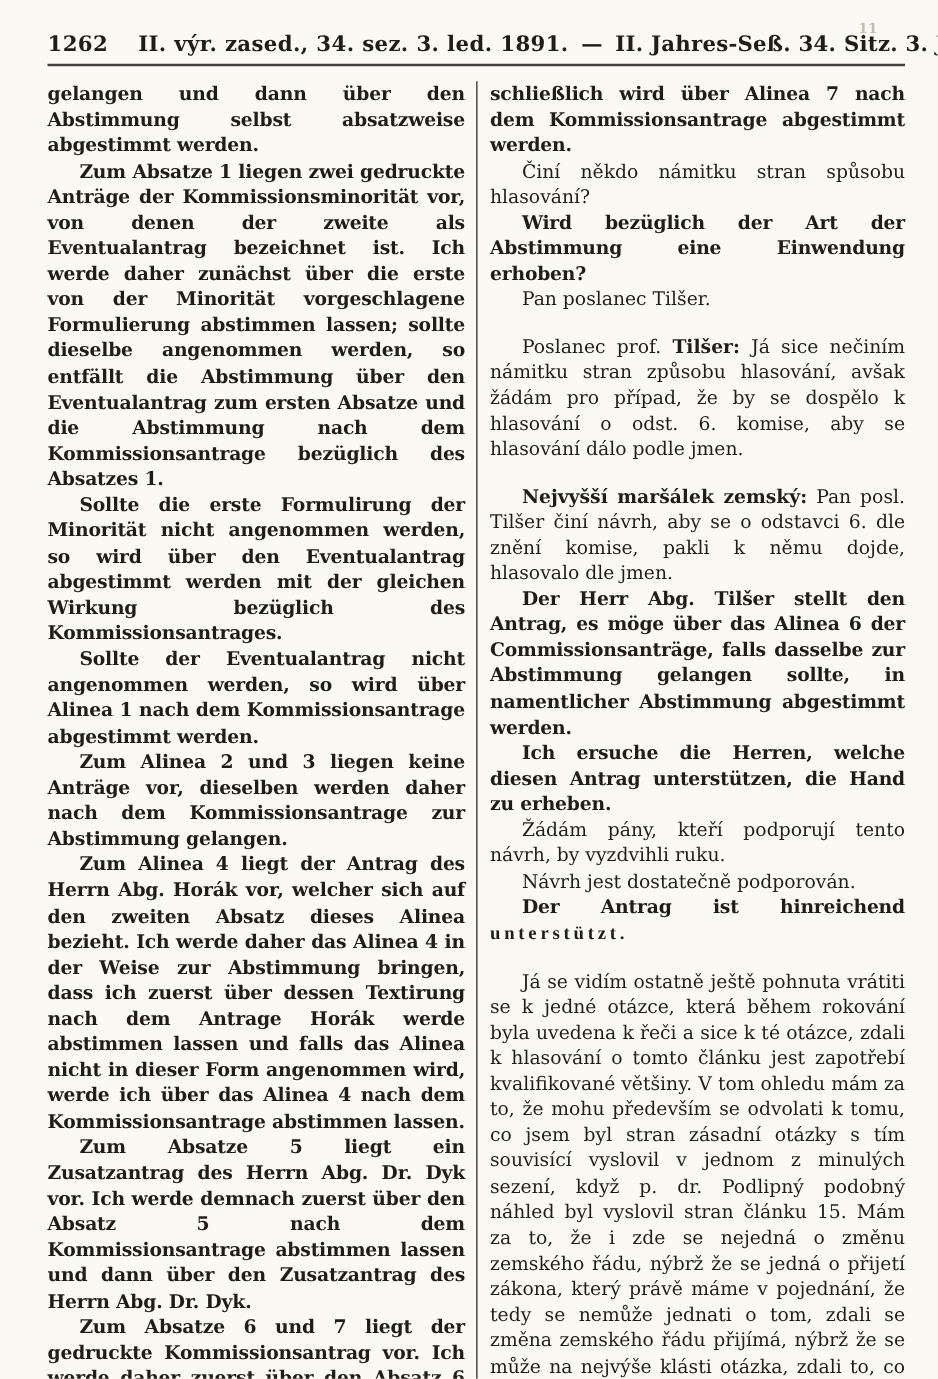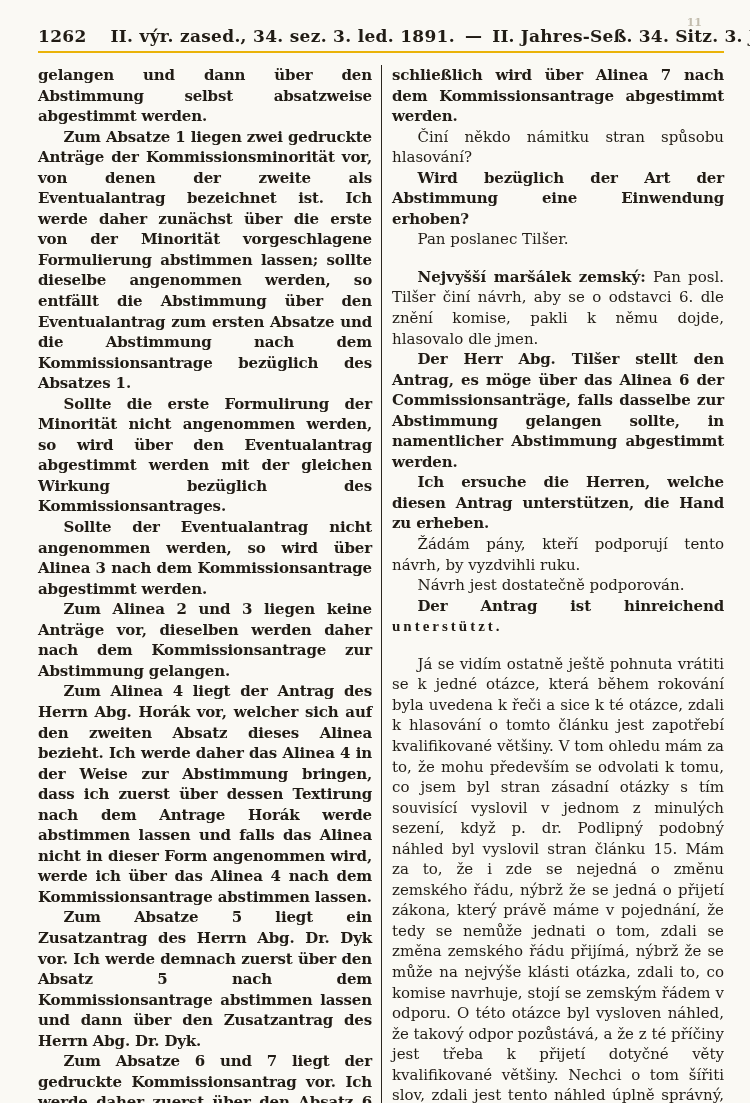--- a/index.html
+++ b/index.html
@@ -21,21 +21,21 @@
     box-sizing: border-box;
   }
   
   .runhead {
     display: flex;
     align-items: flex-start;
     gap: 10px;
     font-size: 17px;
     font-weight: bold;
     letter-spacing: 0.3px;
-    border-bottom: 2px solid #eab308;
+    border-bottom: 2px solid #404040;
     padding-bottom: 5px;
     white-space: nowrap;
   }
   .runhead .pagenum { margin-right: 14px; }
   .runhead .de { letter-spacing: 0.2px; }
   .margin-note {
     position: absolute;
     top: 16px;
     right: 48px;
     font-size: 11px;
@@ -79,31 +79,32 @@
     <span class="cs">II. výr. zased., 34. sez. 3. led. 1891.</span>
     <span>—</span>
     <span class="de">II. Jahres-Seß. 34. Sitz. 3. Jan. 1891.</span>
   </div>
 
   <div class="columns">
     <div class="col col-left" lang="de">
         <p class="para fraktur"><span>gelangen und dann über den Abstimmung selbst absatzweise abgestimmt werden.</span></p>
         <p class="para fraktur indent"><span>Zum Absatze 1 liegen zwei gedruckte Anträge der Kommissionsminorität vor, von denen der zweite als Eventualantrag bezeichnet ist. Ich werde daher zunächst über die erste von der Minorität vorgeschlagene Formulierung abstimmen lassen; sollte dieselbe angenommen werden, so entfällt die Abstimmung über den Eventualantrag zum ersten Absatze und die Abstimmung nach dem Kommissionsantrage bezüglich des Absatzes 1.</span></p>
         <p class="para fraktur indent"><span>Sollte die erste Formulirung der Minorität nicht angenommen werden, so wird über den Eventualantrag abgestimmt werden mit der gleichen Wirkung bezüglich des Kommissionsantrages.</span></p>
-        <p class="para fraktur indent"><span>Sollte der Eventualantrag nicht angenommen werden, so wird über Alinea 3 nach dem Kommissionsantrage abgestimmt werden.</span></p>
+        <p class="para fraktur indent"><span>Sollte der Eventualantrag nicht angenommen werden, so wird über Alinea 1 nach dem Kommissionsantrage abgestimmt werden.</span></p>
         <p class="para fraktur indent"><span>Zum Alinea 2 und 3 liegen keine Anträge vor, dieselben werden daher nach dem Kommissionsantrage zur Abstimmung gelangen.</span></p>
         <p class="para fraktur indent"><span>Zum Alinea 4 liegt der Antrag des Herrn Abg. Horák vor, welcher sich auf den zweiten Absatz dieses Alinea bezieht. Ich werde daher das Alinea 4 in der Weise zur Abstimmung bringen, dass ich zuerst über dessen Textirung nach dem Antrage Horák werde abstimmen lassen und falls das Alinea nicht in dieser Form angenommen wird, werde ich über das Alinea 4 nach dem Kommissionsantrage abstimmen lassen.</span></p>
         <p class="para fraktur indent"><span>Zum Absatze 5 liegt ein Zusatzantrag des Herrn Abg. Dr. Dyk vor. Ich werde demnach zuerst über den Absatz 5 nach dem Kommissionsantrage abstimmen lassen und dann über den Zusatzantrag des Herrn Abg. Dr. Dyk.</span></p>
         <p class="para fraktur indent"><span>Zum Absatze 6 und 7 liegt der gedruckte Kommissionsantrag vor. Ich werde daher zuerst über den Absatz 6 und 7 nach dem Minoritätsantrage abstimmen lassen; sollte derselbe in dieser Form angenommen werden, so entfällt die Abstimmung über die Kommissionsanträge für dieses Alinea sowie über die Anträge Pacák und Vašatý.</span></p>
       </div>
     <div class="col col-right" lang="cs">
         <p class="para fraktur"><span>schließlich wird über Alinea 7 nach dem Kommissionsantrage abgestimmt werden.</span></p>
         <p class="para antiqua indent"><span>Činí někdo námitku stran spůsobu hlasování?</span></p>
         <p class="para fraktur indent"><span>Wird bezüglich der Art der Abstimmung eine Einwendung erhoben?</span></p>
         <p class="para antiqua indent"><span>Pan poslanec Tilšer.</span></p>
+        <p class="para antiqua indent gap"><span>Poslanec prof. </span><span class="b">Tilšer:</span><span> Já sice nečiním námitku stran způsobu hlasování, avšak žádám pro případ, že by se dospělo k hlasování o odst. 6. komise, aby se hlasování dálo podle jmen.</span></p>
         <p class="para antiqua indent gap"><span class="b">Nejvyšší maršálek zemský:</span><span> Pan posl. Tilšer činí návrh, aby se o odstavci 6. dle znění komise, pakli k němu dojde, hlasovalo dle jmen.</span></p>
         <p class="para fraktur indent"><span>Der Herr Abg. Tilšer stellt den Antrag, es möge über das Alinea 6 der Commissionsanträge, falls dasselbe zur Abstimmung gelangen sollte, in namentlicher Abstimmung abgestimmt werden.</span></p>
         <p class="para fraktur indent"><span>Ich ersuche die Herren, welche diesen Antrag unterstützen, die Hand zu erheben.</span></p>
         <p class="para antiqua indent"><span>Žádám pány, kteří podporují tento návrh, by vyzdvihli ruku.</span></p>
         <p class="para antiqua indent"><span>Návrh jest dostatečně podporován.</span></p>
         <p class="para fraktur indent"><span>Der Antrag ist hinreichend </span><span class="sp">unterstützt.</span></p>
         <p class="para antiqua indent gap"><span>Já se vidím ostatně ještě pohnuta vrátiti se k jedné otázce, která během rokování byla uvedena k řeči a sice k té otázce, zdali k hlasování o tomto článku jest zapotřebí kvalifikované většiny. V tom ohledu mám za to, že mohu především se odvolati k tomu, co jsem byl stran zásadní otázky s tím souvisící vyslovil v jednom z minulých sezení, když p. dr. Podlipný podobný náhled byl vyslovil stran článku 15. Mám za to, že i zde se nejedná o změnu zemského řádu, nýbrž že se jedná o přijetí zákona, který právě máme v pojednání, že tedy se nemůže jednati o tom, zdali se změna zemského řádu přijímá, nýbrž že se může na nejvýše klásti otázka, zdali to, co komise navrhuje, stojí se zemským řádem v odporu. O této otázce byl vysloven náhled, že takový odpor pozůstává, a že z té příčiny jest třeba k přijetí dotyčné věty kvalifikované většiny. Nechci o tom šířiti slov, zdali jest tento náhled úplně správný, že takovým způsobem by se mohlo něco přijmouti, co odporuje řádu zemskému. Já však jsem toho</span></p>
       </div>
   </div>
 

